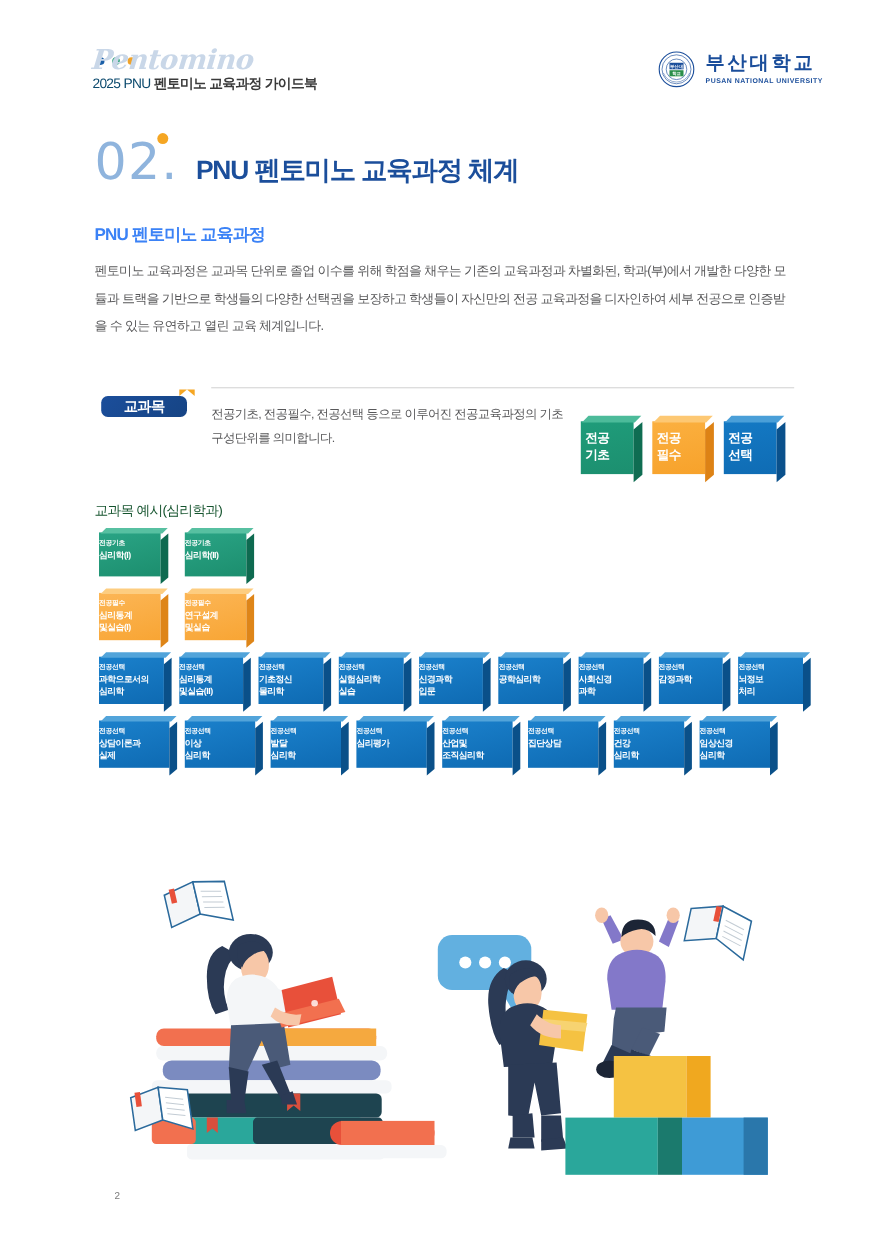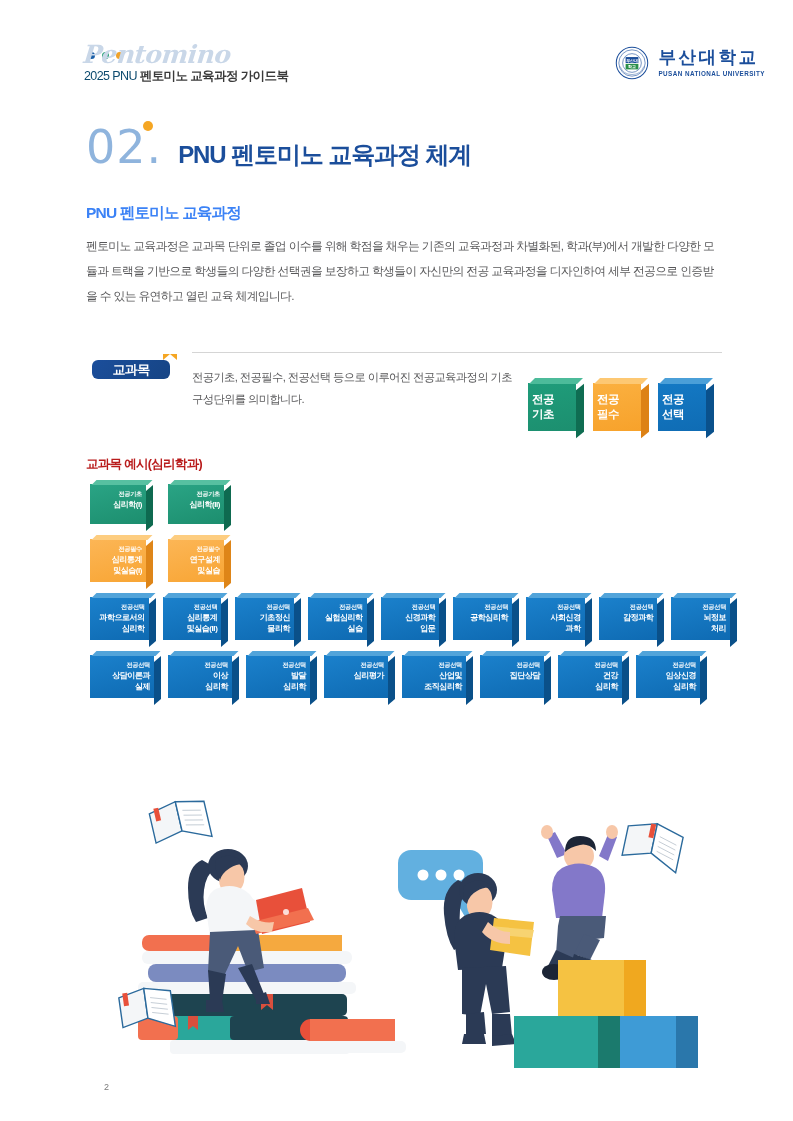--- a/index.html
+++ b/index.html
@@ -25,21 +25,21 @@
     font-style: italic; font-size: 25px; font-weight: 700;
     color: #c9d7e8; letter-spacing: -0.5px;
     transform: skewX(-6deg);
   }
   .hdr-sub {
     position: absolute; left: 84px; top: 68px;
     font-size: 12.5px; font-weight: 700; color: #3a3a3a; letter-spacing: -0.6px;
   }
   .hdr-sub .yr { font-weight: 400; color: #0c4a6e; }
 
-  .pnu-logo { position: absolute; right: 28px; top: 46px; display: flex; align-items: center; gap: 9px; }
+  .pnu-logo { position: absolute; right: 45px; top: 46px; display: flex; align-items: center; gap: 9px; }
   .pnu-emblem { width: 34px; height: 34px; flex: none; }
   .pnu-names { line-height: 1; }
   .pnu-kr { font-size: 17.5px; font-weight: 700; color: #1b4e9b; letter-spacing: 2.5px; }
   .pnu-en { font-size: 6.3px; font-weight: 700; color: #1b4e9b; letter-spacing: 0.45px; margin-top: 4px; }
 
   
   .title-row { position: absolute; left: 86px; top: 124px; display: flex; align-items: baseline; }
   .num02 {
     position: relative;
     font-size: 46px; font-weight: 400; color: #8fb4dd;
@@ -114,31 +114,31 @@
   .cube-orange { background: linear-gradient(170deg,#fbb040 0%, #f7a22b 100%); }
   .cube-orange .side { background: #dd8215; }
   .cube-orange .topf { background: #fdc873; }
   .cube-blue { background: linear-gradient(170deg,#1479c4 0%, #0f6cb4 100%); }
   .cube-blue .side { background: #0a518c; }
   .cube-blue .topf { background: #4a9fd8; }
 
   
   .ex-title {
     position: absolute; left: 86px; top: 456px;
-    font-size: 12.5px; font-weight: 700; color: #b91c1c; letter-spacing: -0.7px;
+    font-size: 12.5px; font-weight: 400; color: #14532d; letter-spacing: -0.7px;
   }
 
   .card-grid { position: absolute; left: 90px; top: 484px; width: 640px; }
   .card-row { display: flex; gap: 22px; margin-bottom: 15px; }
 
   .ccard {
     position: relative;
     width: 56px; min-height: 40px;
     padding: 5px 4px 6px 0;
-    color: #fff; text-align: right;
+    color: #fff; text-align: left;
   }
   .ccard .c-side {
     position: absolute; right: -7px; top: 3.5px;
     width: 7px; height: 100%;
     transform: skewY(-40deg); z-index: 1;
   }
   .ccard .c-top {
     position: absolute; left: 3.5px; top: -4px;
     width: 100%; height: 5px;
     transform: skewX(-45deg); z-index: 1;

